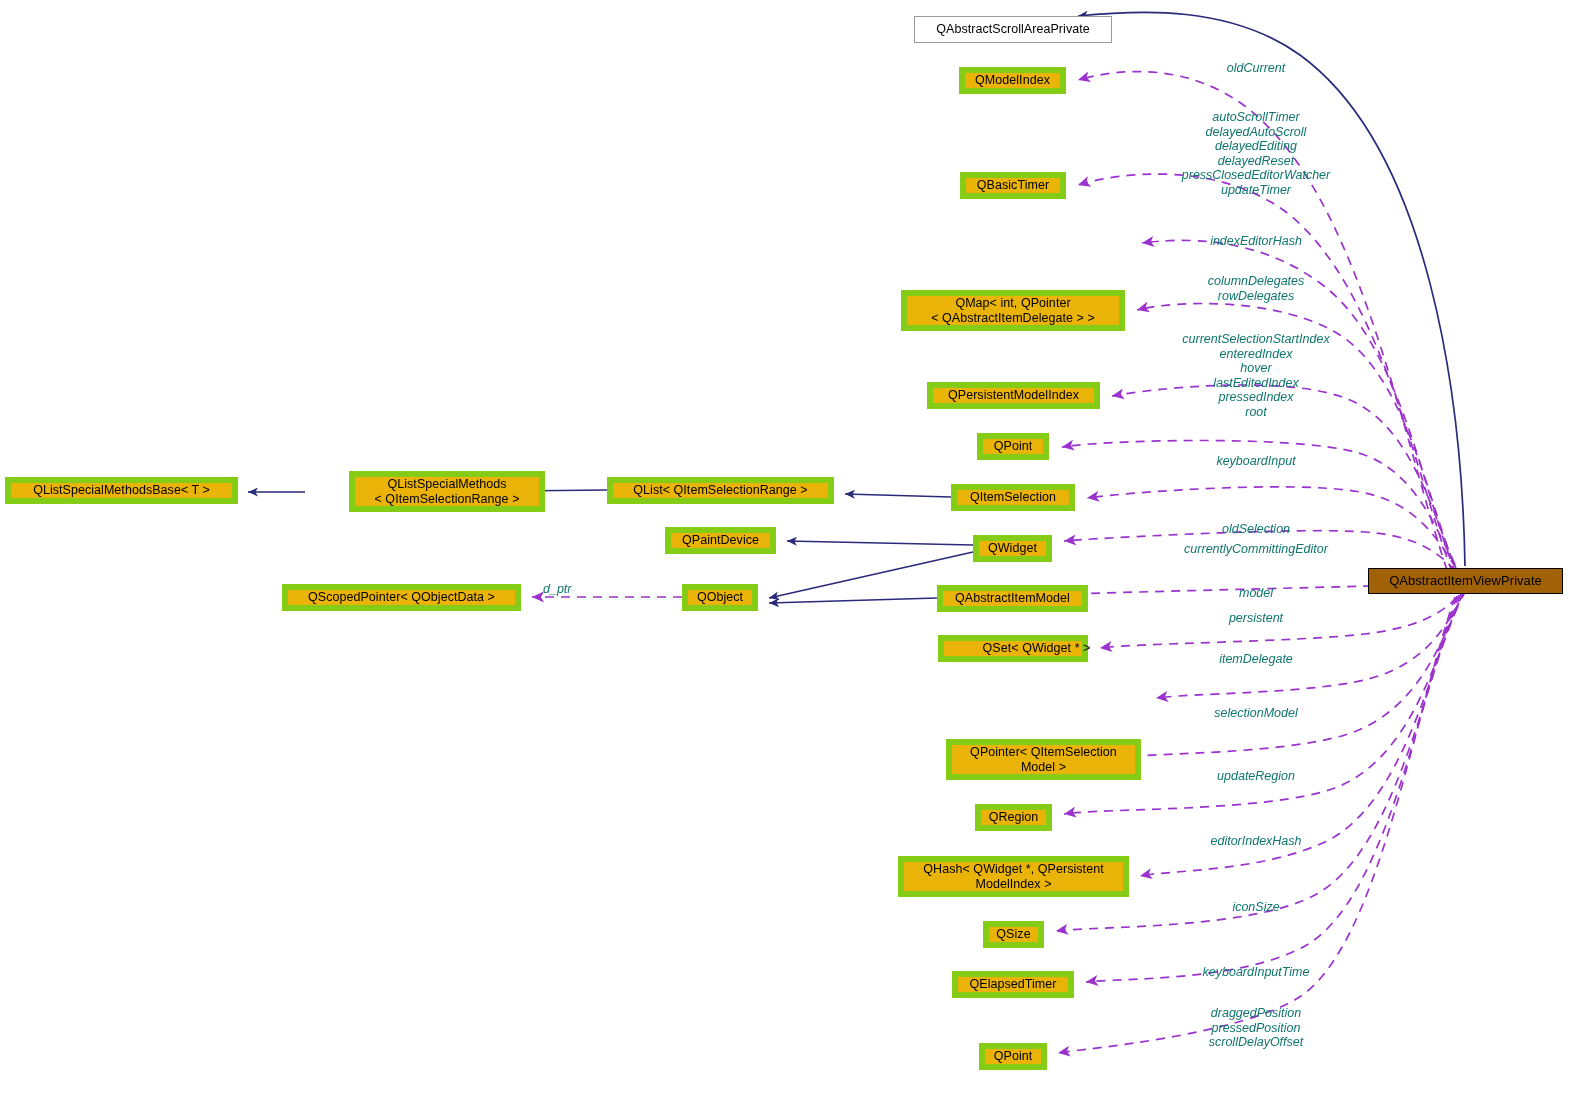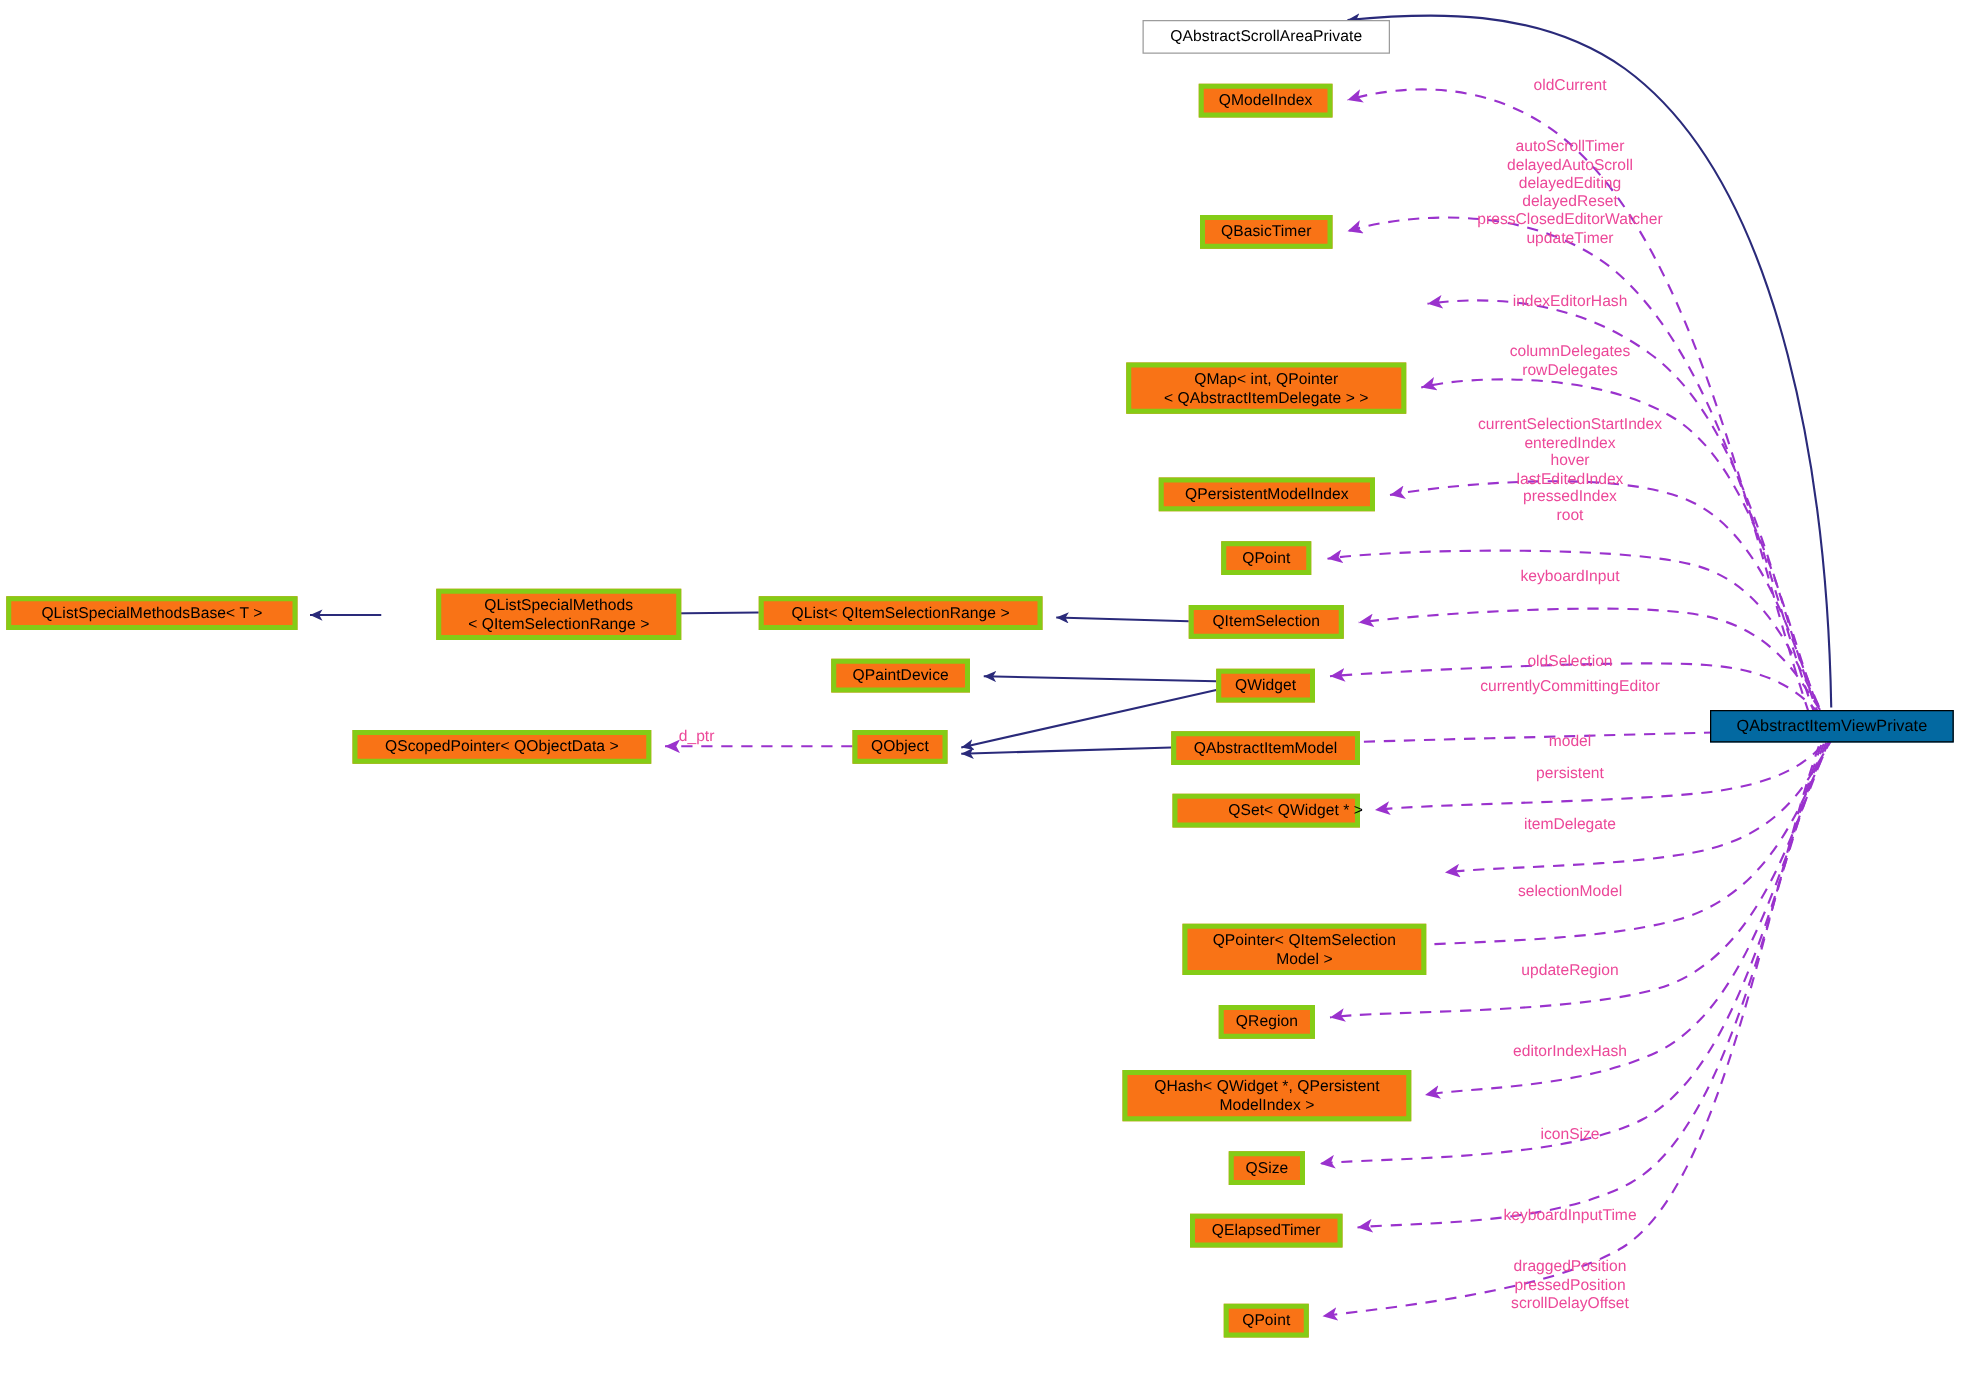--- a/index.html
+++ b/index.html
@@ -9,52 +9,53 @@
     width:1569px;height:1100px;
     background:#ffffff;
     font-family:"Liberation Sans","DejaVu Sans",sans-serif;
     overflow:hidden;
   }
   svg#edges{position:absolute;left:0;top:0;width:1569px;height:1100px;}
 
   .node{
     position:absolute;
     box-sizing:border-box;
-    border:4px solid #84cc16;
-    background:#f97316;
+    border:6px solid #84cc16;
+    background:#eab308;
     color:#000000;
     font-size:12.5px;
     line-height:14.2px;
     display:flex;
     align-items:center;
     justify-content:center;
     text-align:center;
     white-space:pre;
     letter-spacing:0.05px;
     z-index:5;
   }
   .node.target{
-    background:#0369a1;
+    background:#a16207;
     border:1px solid #000000;
     font-size:13px;
   }
   .node.extlink{
     border:1px solid #9c9c9c;
     background:#ffffff;
   }
 
   .edgelabel{
     position:absolute;
     font-size:12.5px;
     line-height:14.6px;
-    color:#ec4899;
+    color:#0f766e;
     text-align:center;
     white-space:pre;
     transform:translateX(-50%);
     z-index:6;
+    font-style:italic;
   }
   .edgelabel.left{
     transform:none;
     text-align:left;
   }
 </style>
 </head>
 <body>
 
 <div id="canvas">

